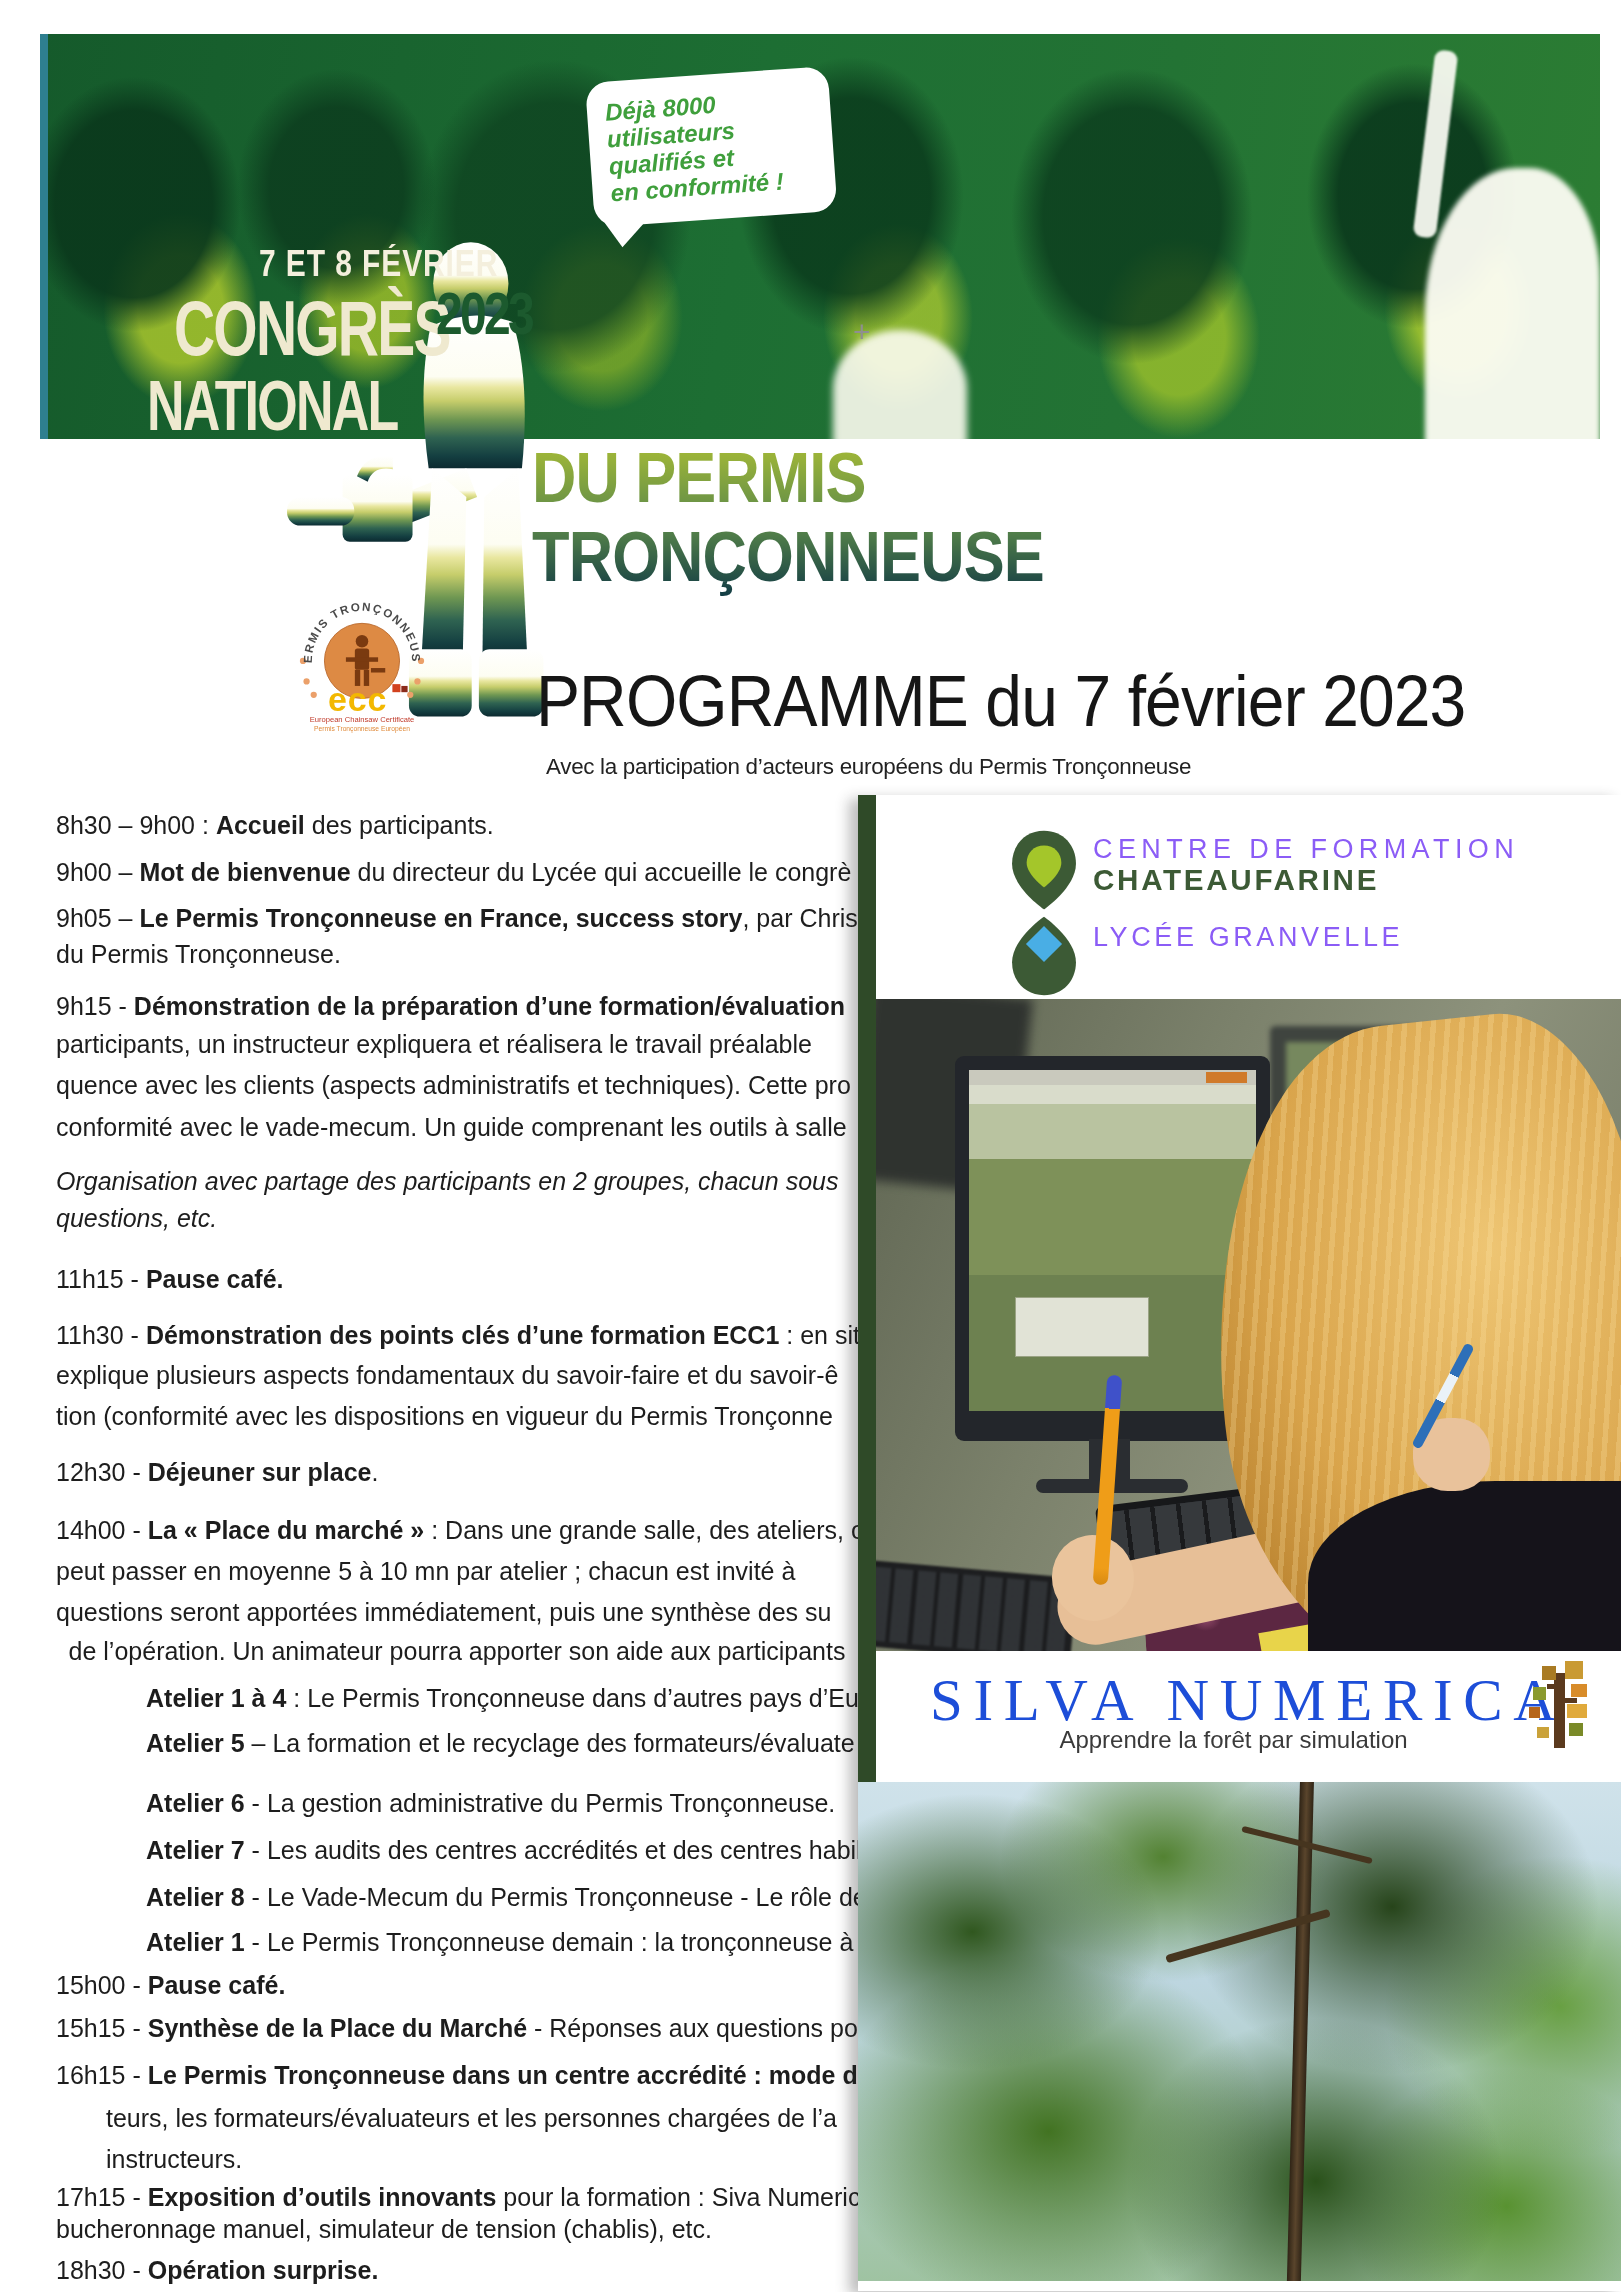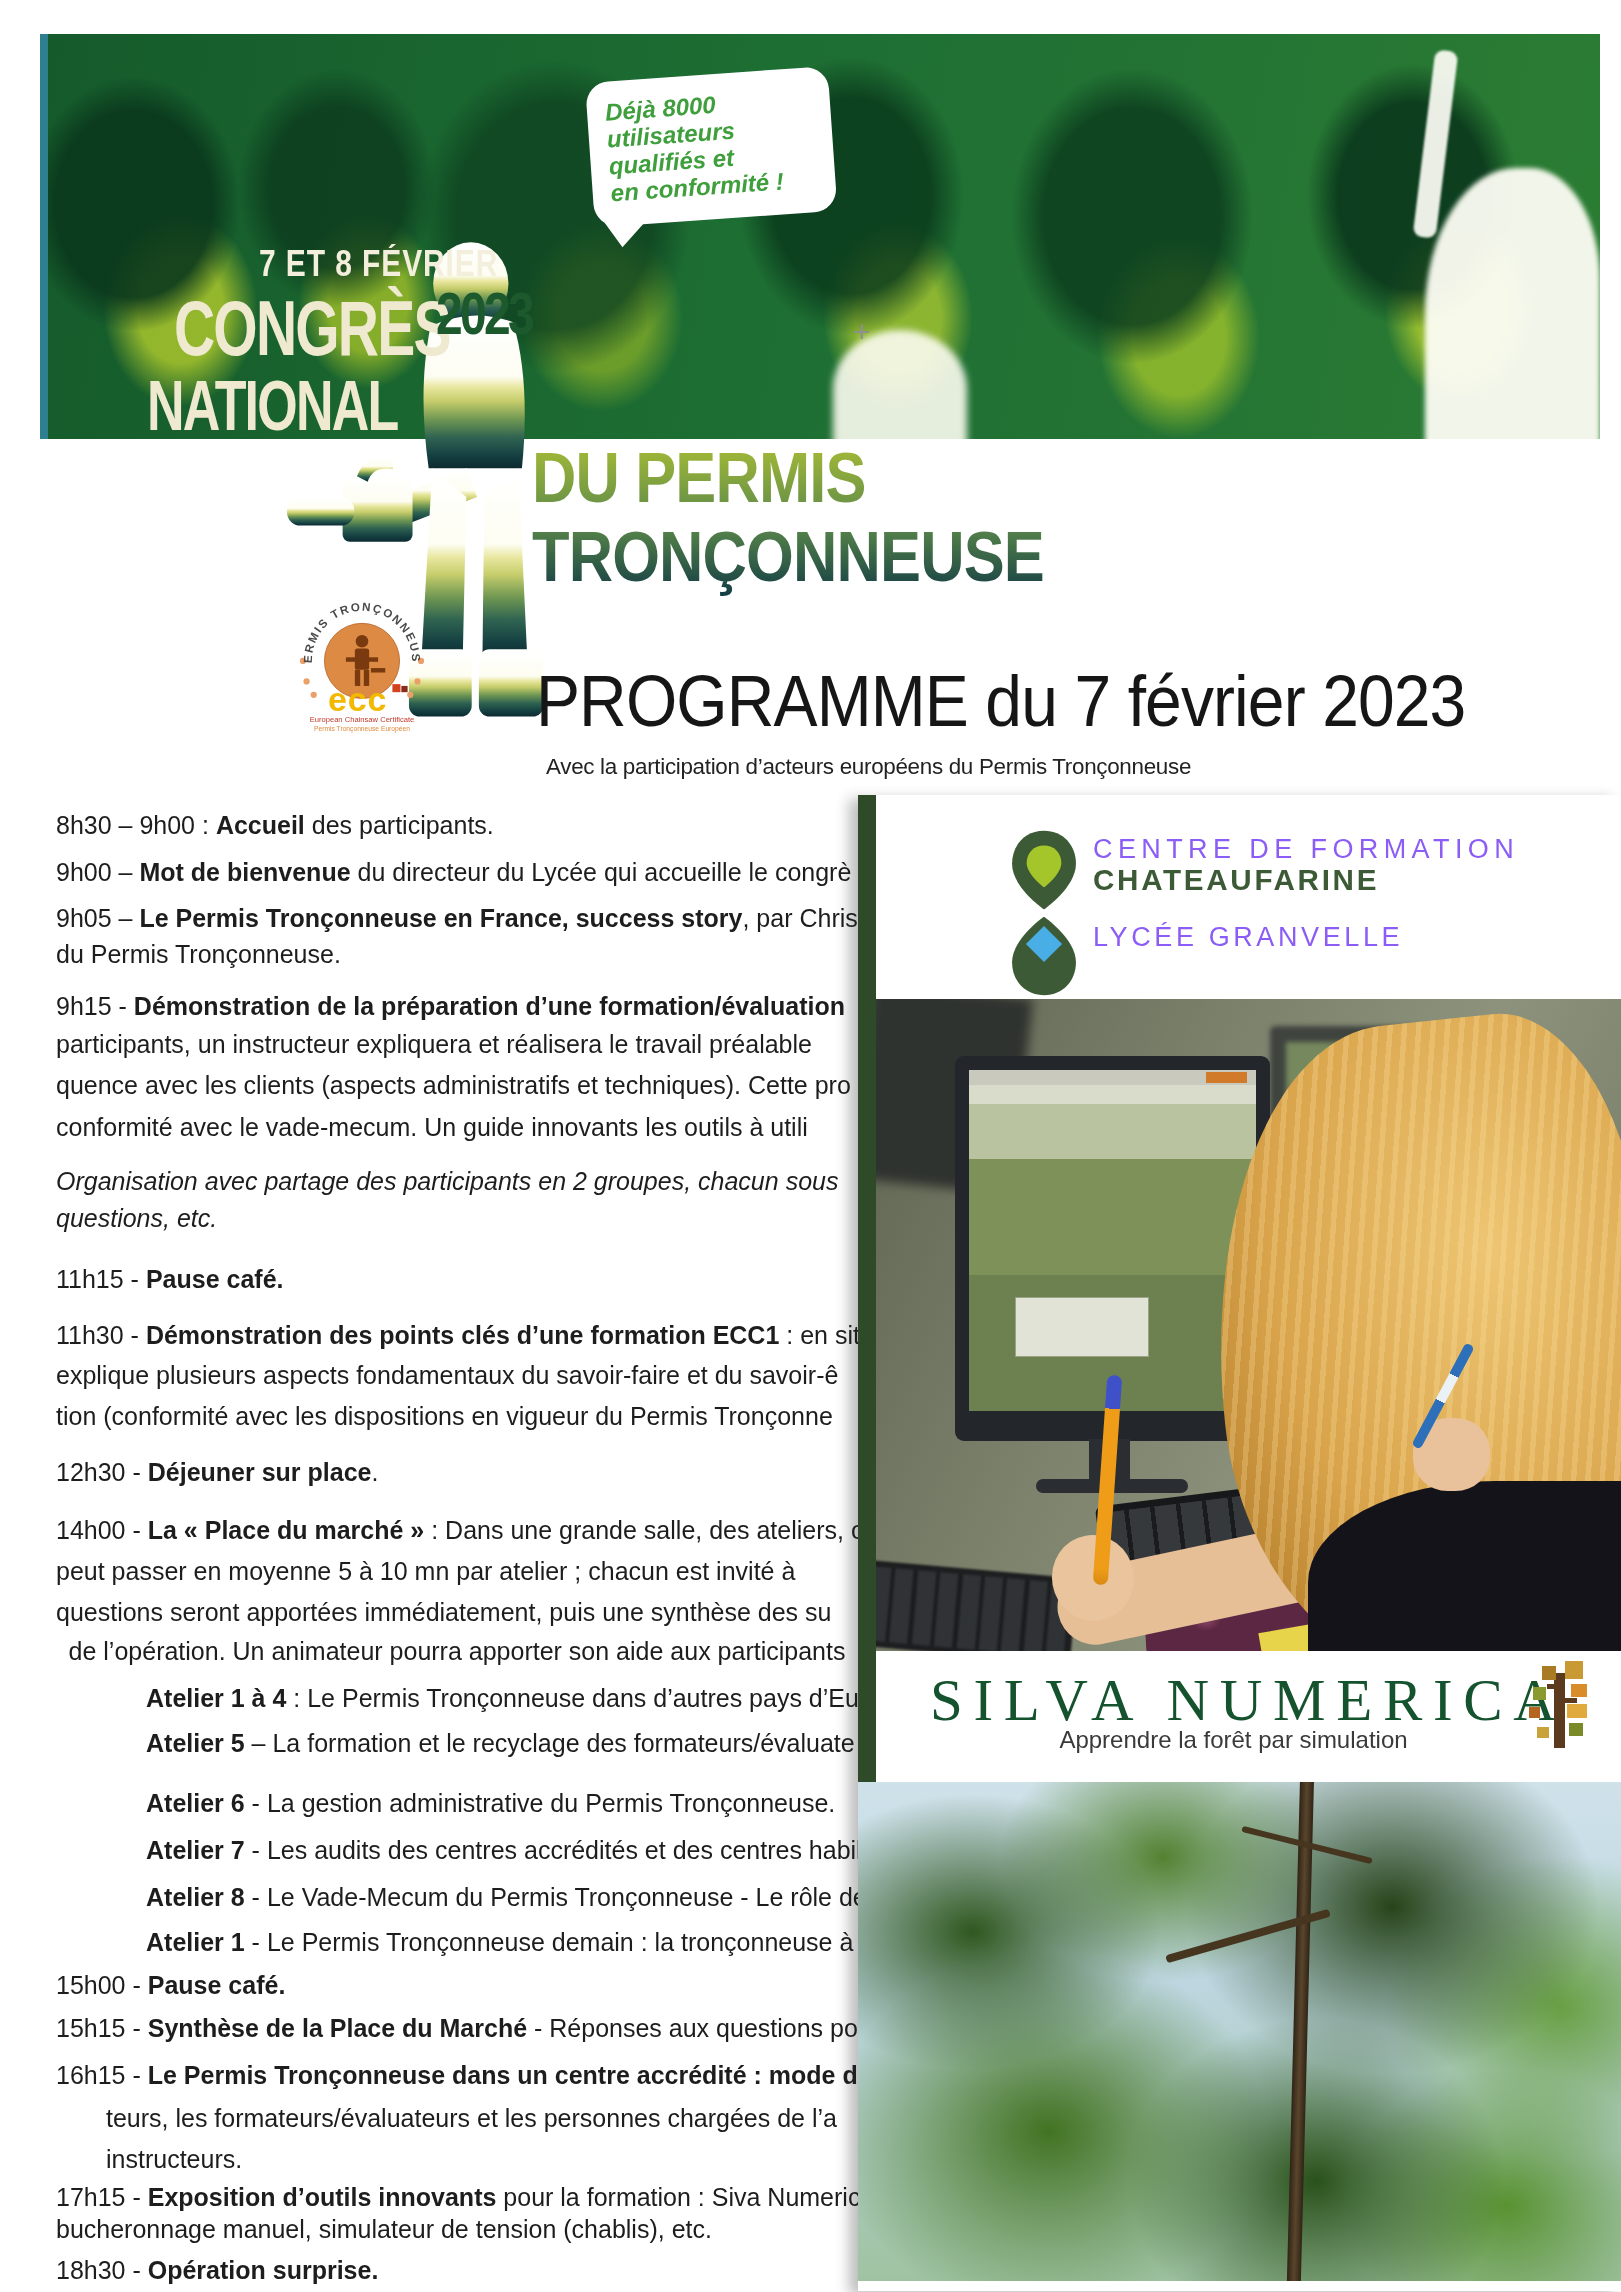--- a/index.html
+++ b/index.html
@@ -130,21 +130,21 @@
     border-radius:48% 30% 8% 55% / 60% 35% 10% 45%;}
   .ph-hair::after{content:"";position:absolute;inset:0;border-radius:inherit;opacity:.5;
     background:repeating-linear-gradient(100deg,rgba(255,231,170,.5) 0 5.4px,transparent 5.4px 14.3px);}
   .ph-shoulder{left:58%;bottom:0;right:0;height:26%;background:#15131a;border-radius:60% 0 0 0;}
   .ph-hand-r{left:537px;top:419px;width:77px;height:73px;background:#e9c29b;border-radius:45%;}
   .ph-pen-blue{left:562px;top:339px;width:9.9px;height:116px;border-radius:4.5px;transform:rotate(28deg);
     background:linear-gradient(180deg,#2d6fb8 0 30%,#eaf2f8 30% 55%,#2d6fb8 55%);}
 
   
   .silva-title{left:72px;top:871px;font-family:"Liberation Serif",serif;font-size:59px;
-    color:#14532d;letter-spacing:10.7px;}
+    color:#1d4ed8;letter-spacing:10.7px;}
   .silva-sub{left:116px;top:931px;width:519px;text-align:center;font-size:24px;color:#3a3a3a;}
   .tree{left:666px;top:862px;width:72px;height:99px;}
   .tree i{position:absolute;display:block;}
 
   
   .forest{left:0;top:987px;width:763px;height:499px;overflow:hidden;
     background:
       radial-gradient(269px 197px at 15% 30%, rgba(40,80,20,.95), rgba(40,80,20,0) 70%),
       radial-gradient(233px 179px at 40% 15%, rgba(70,120,30,.9), transparent 70%),
       radial-gradient(287px 233px at 70% 25%, rgba(30,60,15,.95), transparent 72%),
@@ -252,21 +252,21 @@
 <div class="abs prog-sub">Avec la participation d’acteurs européens du Permis Tronçonneuse</div>
 
 <div class="abs schedule" id="schedule">
     <div class="sline ind0" style="margin-top: 0px;"><span>8h30 – 9h00 : </span><span class="b">Accueil</span><span> des participants.</span></div>
     <div class="sline ind0" style="margin-top: 18px;"><span>9h00 – </span><span class="b">Mot de bienvenue</span><span> du directeur du Lycée qui accueille le congrè</span></div>
     <div class="sline ind0" style="margin-top: 17px;"><span>9h05 – </span><span class="b">Le Permis Tronçonneuse en France, success story</span><span>, par Christi</span></div>
     <div class="sline ind0" style="margin-top: 7.2px;"><span>du Permis Tronçonneuse.</span></div>
     <div class="sline ind0" style="margin-top: 22.4px;"><span>9h15 - </span><span class="b">Démonstration de la préparation d’une formation/évaluation </span></div>
     <div class="sline ind0" style="margin-top: 9px;"><span>participants,  un instructeur expliquera et réalisera le travail préalable </span></div>
     <div class="sline ind0" style="margin-top: 12.5px;"><span>quence avec les clients (aspects administratifs et techniques). Cette pro</span></div>
-    <div class="sline ind0" style="margin-top: 13.4px;"><span>conformité avec le vade-mecum. Un guide innovants les outils à utili</span></div>
+    <div class="sline ind0" style="margin-top: 13.4px;"><span>conformité avec le vade-mecum. Un guide comprenant les outils à salle</span></div>
     <div class="sline ind0 it" style="margin-top: 25px;"><span>Organisation avec partage des participants en 2 groupes, chacun sous </span></div>
     <div class="sline ind0 it" style="margin-top: 7.2px;"><span>questions, etc.</span></div>
     <div class="sline ind0" style="margin-top: 32px;"><span>11h15 - </span><span class="b">Pause café.</span></div>
     <div class="sline ind0" style="margin-top: 27px;"><span>11h30 - </span><span class="b">Démonstration des points clés d’une formation ECC1</span><span> : en situ</span></div>
     <div class="sline ind0" style="margin-top: 11.6px;"><span>explique plusieurs aspects fondamentaux du savoir-faire et du savoir-ê</span></div>
     <div class="sline ind0" style="margin-top: 11.6px;"><span>tion (conformité avec les dispositions en vigueur du Permis Tronçonne</span></div>
     <div class="sline ind0" style="margin-top: 27px;"><span>12h30 - </span><span class="b">Déjeuner sur place</span><span>.</span></div>
     <div class="sline ind0" style="margin-top: 29.6px;"><span>14h00 - </span><span class="b">La « Place du marché »</span><span> : Dans une grande salle, des ateliers, o</span></div>
     <div class="sline ind0" style="margin-top: 11.6px;"><span>peut passer en moyenne 5 à 10 mn par atelier ; chacun est invité à </span></div>
     <div class="sline ind0" style="margin-top: 11.6px;"><span>questions seront apportées immédiatement, puis une synthèse des su</span></div>

